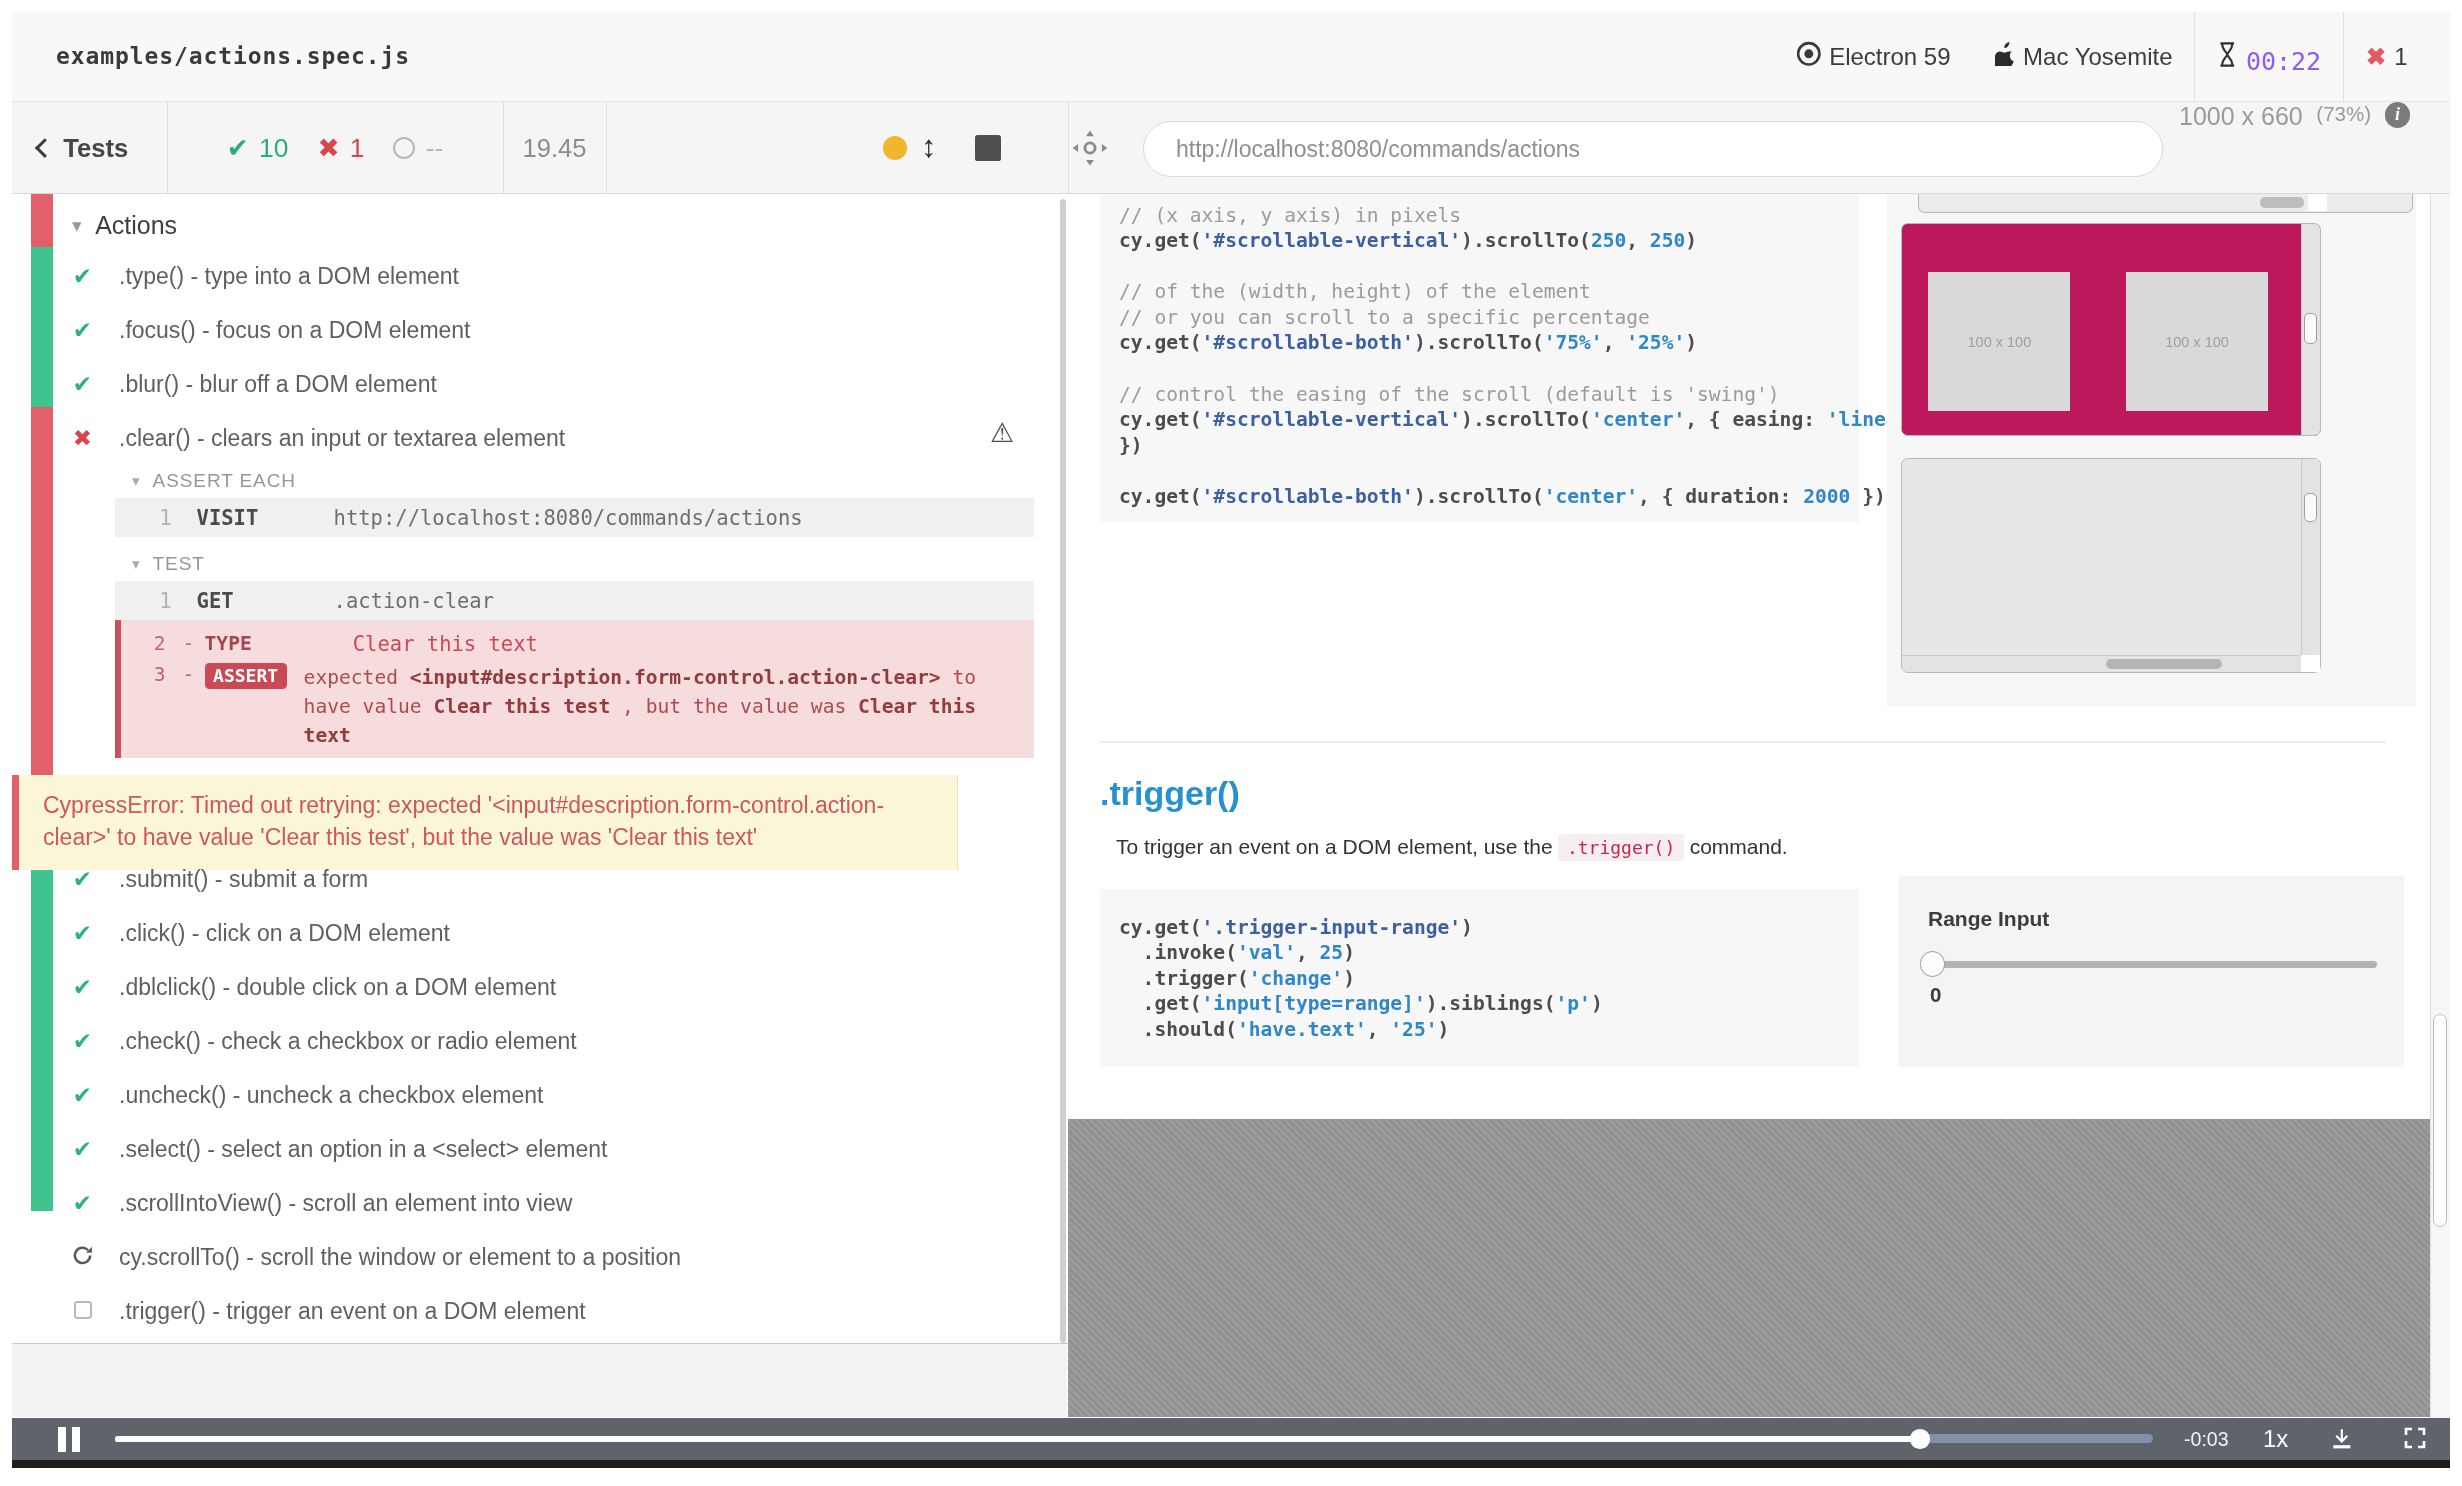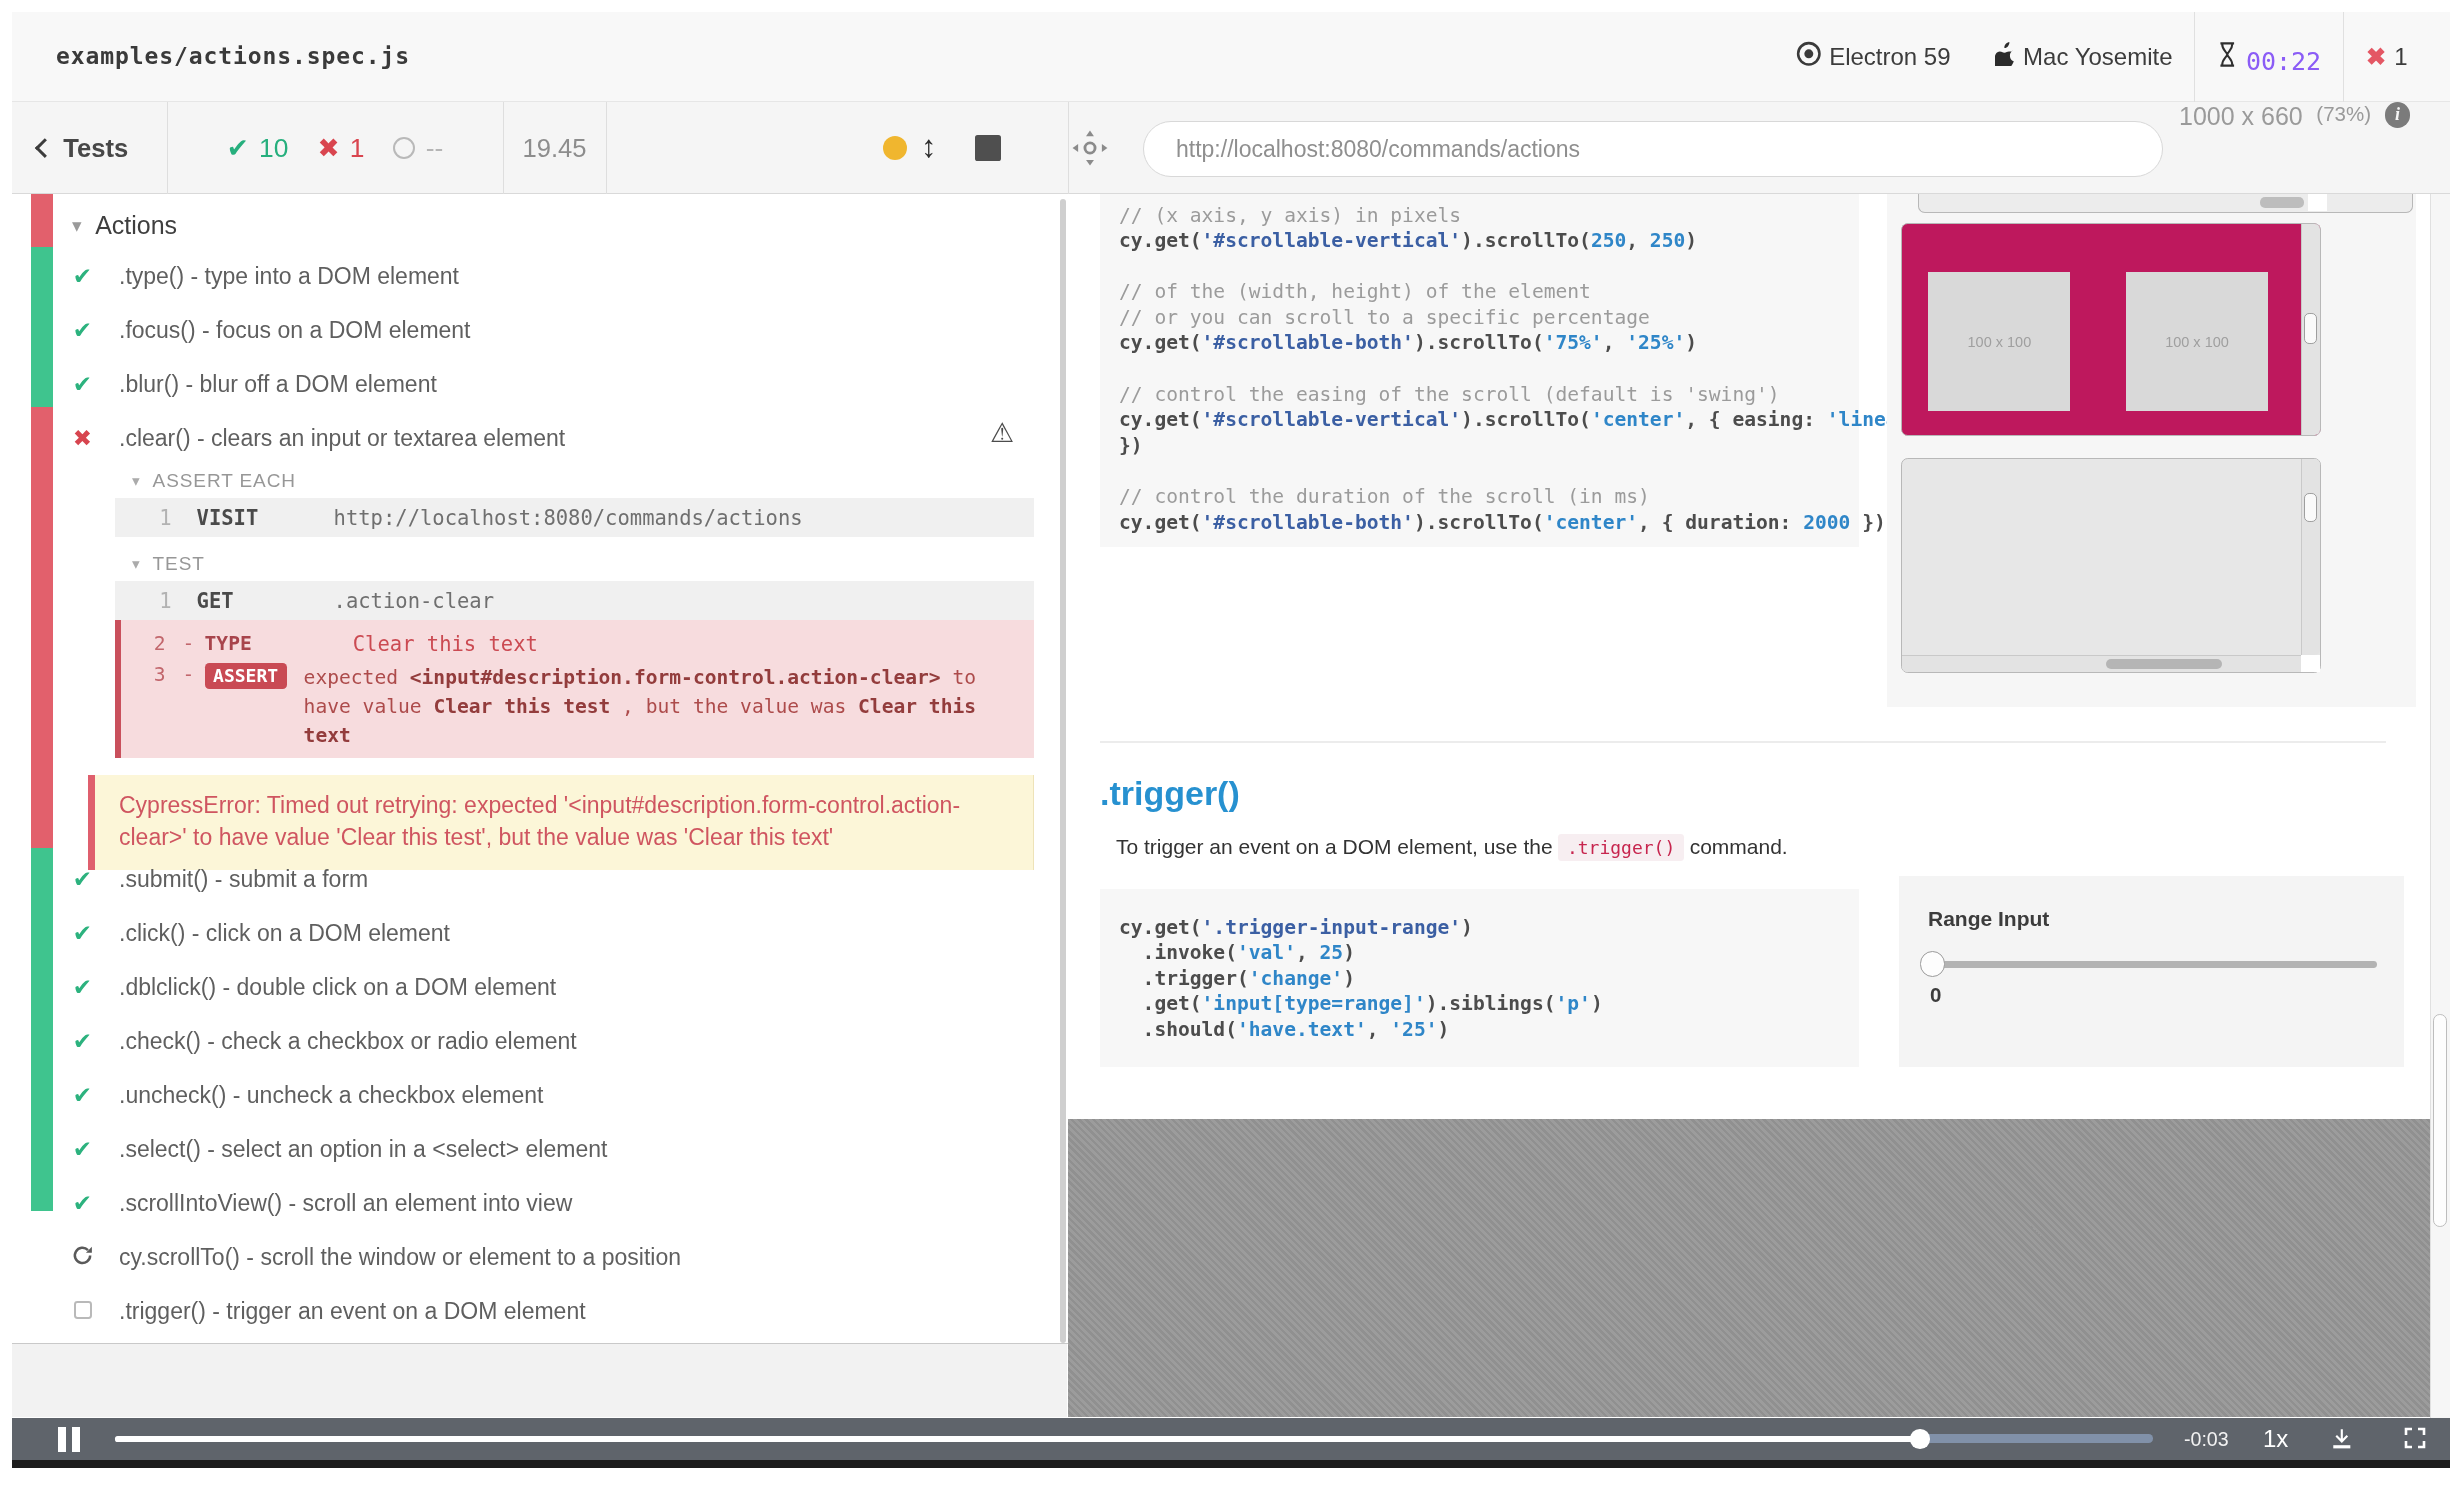--- a/index.html
+++ b/index.html
@@ -92,21 +92,21 @@
   .fail-row { display:flex; align-items:flex-start; padding-top:6.8px; font-size:19.6px; cursor:pointer; }
   .fail-num { width:25.6px; margin-left:19px; text-align:right; color:#c2666c; }
   .fail-dash { margin-left:17px; color:#c2666c; }
   .fail-cmd { margin-left:10.2px; font-weight:bold; color:#a8444c; }
   .fail-val { margin-left:101px; color:#cb4a52; font-size:20.5px; }
   .assert-badge { margin-left:10.2px; background:#c94a54; color:#fff; font-weight:bold; font-size:18px;
     padding:2.6px 8.5px; border-radius:4.3px; }
   .assert-msg { margin-left:17px; width:682px; color:#ad4b4b; line-height:29px; }
   .assert-msg b { color:#933c3c; }
 
-  .error-box { width:946px; margin-left:76px; margin-top:17px; background:#fcf6d8;
+  .error-box { width:946px; margin-top:17px; background:#fcf6d8;
     border-left:7.7px solid #df5f6d; border-right:0.9px solid #eee3b8; padding:13.6px 25.6px 17px 24px;
     font-size:23px; line-height:32px; color:#cf5560; cursor:pointer; }
 
   .log-divider { position:absolute; left:0; top:1149px; width:1056px; height:0.9px; background:#c9c9c9; }
   .log-footer { position:absolute; left:0; top:1150px; width:1055px; height:73px; background:#f2f2f2; }
 
   
   .right-panel { position:absolute; left:1068px; top:194px; width:1382px; height:1224px; background:#fff; }
   .hatched { position:absolute; left:0; top:925px; width:1362px; height:298px;
     background:repeating-linear-gradient(45deg,#9c9c9c 0 2.6px,#909090 2.6px 5.1px); }
@@ -382,21 +382,20 @@
         <div class="code-line"><span class="seg-k">cy.get(</span><span class="seg-s">'#scrollable-vertical'</span><span class="seg-k">).scrollTo(</span><span class="seg-n">250</span><span class="seg-k">, </span><span class="seg-n">250</span><span class="seg-k">)</span></div>
         <div class="code-line">&nbsp;</div>
         <div class="code-line"><span class="seg-c">// of the (width, height) of the element</span></div>
         <div class="code-line"><span class="seg-c">// or you can scroll to a specific percentage</span></div>
         <div class="code-line"><span class="seg-k">cy.get(</span><span class="seg-s">'#scrollable-both'</span><span class="seg-k">).scrollTo(</span><span class="seg-n">'75%'</span><span class="seg-k">, </span><span class="seg-n">'25%'</span><span class="seg-k">)</span></div>
         <div class="code-line">&nbsp;</div>
         <div class="code-line"><span class="seg-c">// control the easing of the scroll (default is 'swing')</span></div>
         <div class="code-line"><span class="seg-k">cy.get(</span><span class="seg-s">'#scrollable-vertical'</span><span class="seg-k">).scrollTo(</span><span class="seg-n">'center'</span><span class="seg-k">, { easing: </span><span class="seg-n">'linear'</span></div>
         <div class="code-line"><span class="seg-k">})</span></div>
         <div class="code-line">&nbsp;</div>
-        <div class="code-line"><span class="seg-c">// control the duration of the scroll (in ms)</span></div>
         <div class="code-line"><span class="seg-k">cy.get(</span><span class="seg-s">'#scrollable-both'</span><span class="seg-k">).scrollTo(</span><span class="seg-n">'center'</span><span class="seg-k">, { duration: </span><span class="seg-n">2000</span><span class="seg-k"> })</span></div>
       </div>
 
     <div class="right-well"></div>
     <div class="scrollbox box1">
       <div class="box1-thumb"></div>
       <div class="box1-corner"></div>
     </div>
     <div class="scrollbox box2">
       <div class="ph-square ph1">100 x 100</div>

